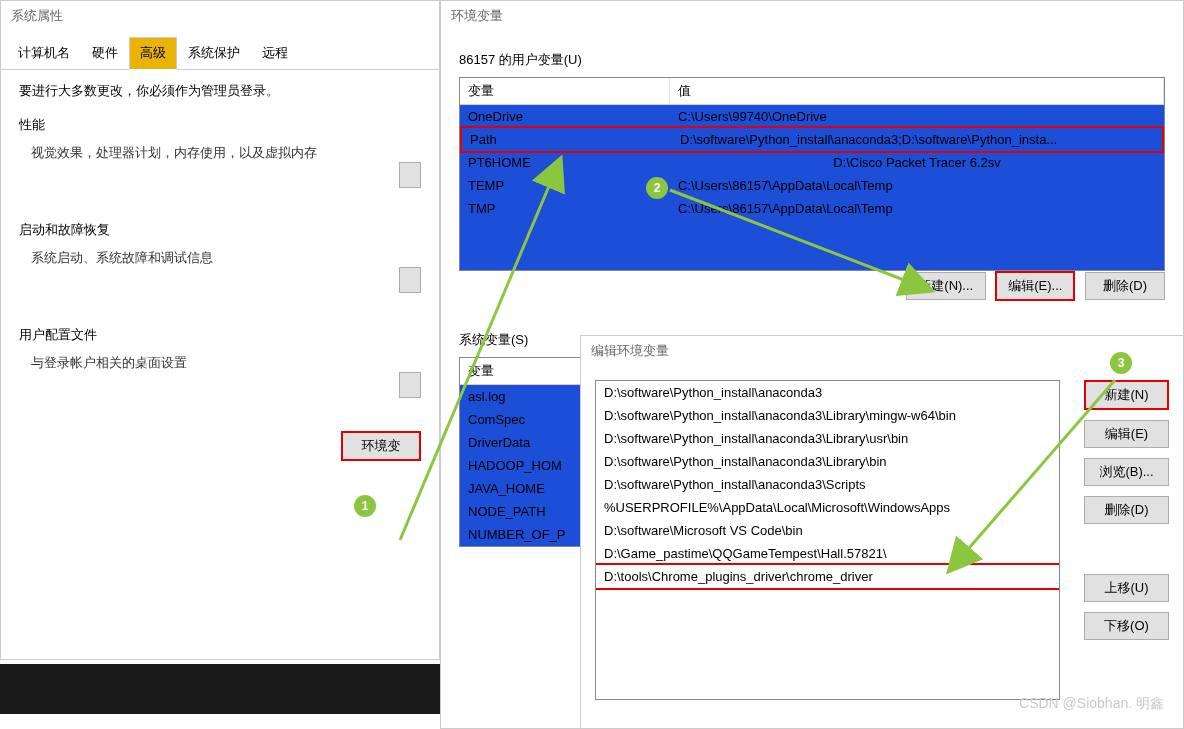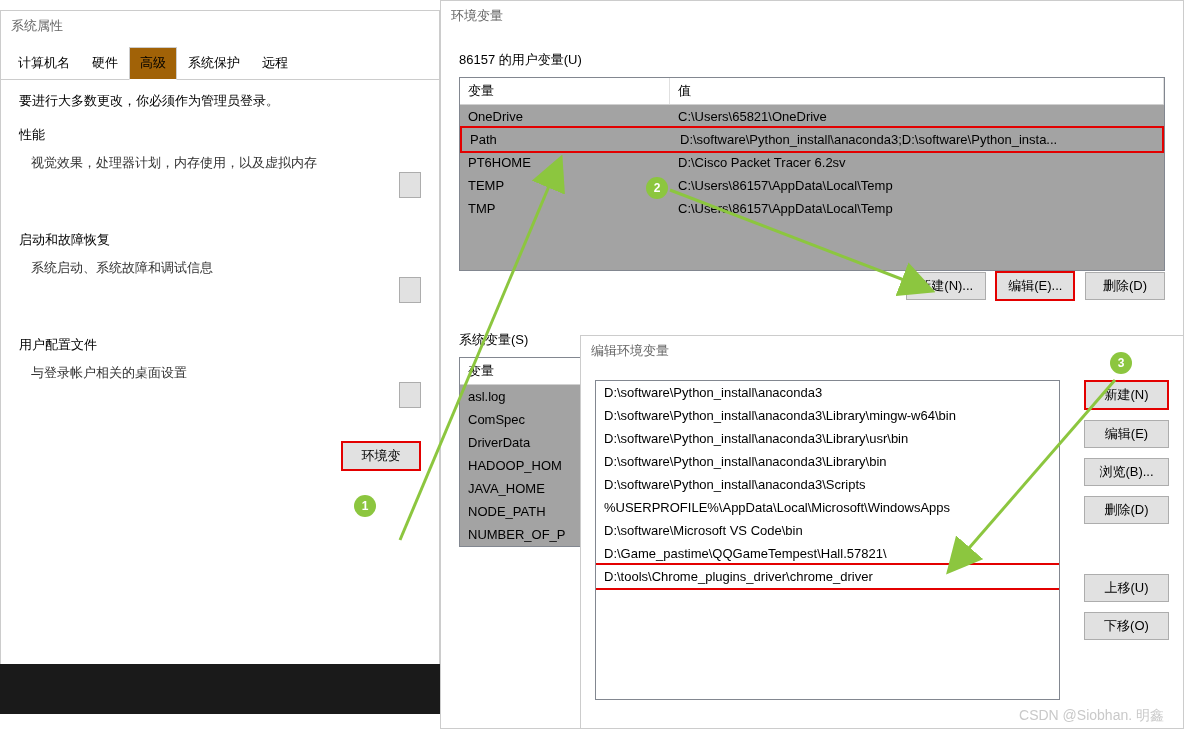--- a/index.html
+++ b/index.html
@@ -1,49 +1,49 @@
 <!DOCTYPE html>
 <html><head>
 <meta charset="utf-8">
 <style>
 * { box-sizing: border-box; font-family: "Microsoft YaHei", sans-serif; font-size: 13px; }
 body { margin: 0; width: 1184px; height: 729px; background: #fff; position: relative; overflow: hidden; }
 .dialog { position: absolute; background: #fff; border: 1px solid #ccc; }
 .titlebar { padding: 6px 10px; background: #fff; color: #666; }
 .tabs { display: flex; padding: 0 6px; border-bottom: 1px solid #ccc; margin-top: 6px; }
 .tab { padding: 6px 10px; border: 1px solid transparent; cursor: pointer; }
-.tab.active { border: 1px solid #ccc; border-bottom: 1px solid #fff; margin-bottom: -1px; background: #a16207; }
+.tab.active { border: 1px solid #ccc; border-bottom: 1px solid #fff; margin-bottom: -1px; background: #eab308; }
 .content { padding: 12px 18px; }
 .section { margin: 10px 0 30px; }
 .section-title { margin-bottom: 10px; }
 .section-desc { padding-left: 12px; color: #333; }
 .btn { display: inline-block; min-width: 80px; padding: 4px 10px; text-align: center; background: #e1e1e1; border: 1px solid #adadad; cursor: pointer; margin-left: 6px; }
 .group-label { margin: 8px 0; }
-.table-wrap { border: 1px solid #828790; background: #a3a3a3; }
+.table-wrap { border: 1px solid #828790; background: #1d4ed8; }
 .table-head { display: flex; border-bottom: 1px solid #d0d0d0; background: #fff; }
 .th { padding: 4px 8px; border-right: 1px solid #e0e0e0; }
 .table-body .tr { display: flex; padding: 2px 0; }
 .td { padding: 2px 8px; white-space: nowrap; overflow: hidden; text-overflow: ellipsis; }
 .btn-row { text-align: right; }
 .redbox { border: 2px solid #e30000; }
 .marker { position: absolute; width: 22px; height: 22px; border-radius: 50%; background: #8cc63f; color: #fff; display: flex; align-items: center; justify-content: center; font-weight: bold; font-size: 12px; z-index: 50; }
 .arrow { position: absolute; z-index: 40; pointer-events: none; }
 .path-list { border: 1px solid #828790; background: #fff; height: 320px; overflow: auto; }
 .path-item { padding: 4px 8px; }
 .path-item.highlight { border: 2px solid #e30000; margin: -2px; }
 .side-btns { display: flex; flex-direction: column; gap: 10px; }
 .side-btns .btn { margin: 0; width: 85px; }
-.watermark { position: absolute; right: 20px; bottom: 4px; color: #c9c9c9; font-size: 14px; z-index: 60; margin-left: 12px; }
+.watermark { position: absolute; right: 20px; bottom: 16px; color: #c9c9c9; font-size: 14px; z-index: 60; margin-left: 12px; }
 .blackbar { position: absolute; left: 0; top: 664px; width: 440px; height: 50px; background: #1a1a1a; }
 .footer-btns { text-align: right; padding: 10px 0; }
 </style>
 </head>
 <body>
 
-<div class="dialog" style="left:0; top:10px; width:440px; height:660px;">
+<div class="dialog" style="left:0; top:0; width:440px; height:660px;">
   <div class="titlebar">系统属性</div>
   <div class="tabs">
     <div class="tab">计算机名</div>
     <div class="tab">硬件</div>
     <div class="tab active">高级</div>
     <div class="tab">系统保护</div>
     <div class="tab">远程</div>
   </div>
   <div class="content">
     <div style="margin-bottom:16px;">要进行大多数更改，你必须作为管理员登录。</div>
@@ -75,29 +75,29 @@
   <div class="content">
     <div class="group-label">86157 的用户变量(U)</div>
     <div class="table-wrap">
       <div class="table-head">
         <div class="th" style="width:210px;">变量</div>
         <div class="th" style="flex:1;">值</div>
       </div>
       <div class="table-body">
         <div class="tr">
             <div class="td" style="width:210px;">OneDrive</div>
-            <div class="td" style="flex:1;">C:\Users\65821\OneDrive</div>
+            <div class="td" style="flex:1;">C:\Users\99740\OneDrive</div>
           </div>
         <div class="tr redbox" style="margin:-2px 0;">
             <div class="td" style="width:210px;">Path</div>
             <div class="td" style="flex:1;">D:\software\Python_install\anaconda3;D:\software\Python_insta...</div>
           </div>
         <div class="tr">
             <div class="td" style="width:210px;">PT6HOME</div>
-            <div class="td" style="flex:1;">D:\Cisco Packet Tracer 6.2sv</div>
+            <div class="td" style="flex:1;text-align:center;">D:\Cisco Packet Tracer 6.2sv</div>
           </div>
         <div class="tr">
             <div class="td" style="width:210px;">TEMP</div>
             <div class="td" style="flex:1;">C:\Users\86157\AppData\Local\Temp</div>
           </div>
         <div class="tr">
             <div class="td" style="width:210px;">TMP</div>
             <div class="td" style="flex:1;">C:\Users\86157\AppData\Local\Temp</div>
           </div>
       </div>

